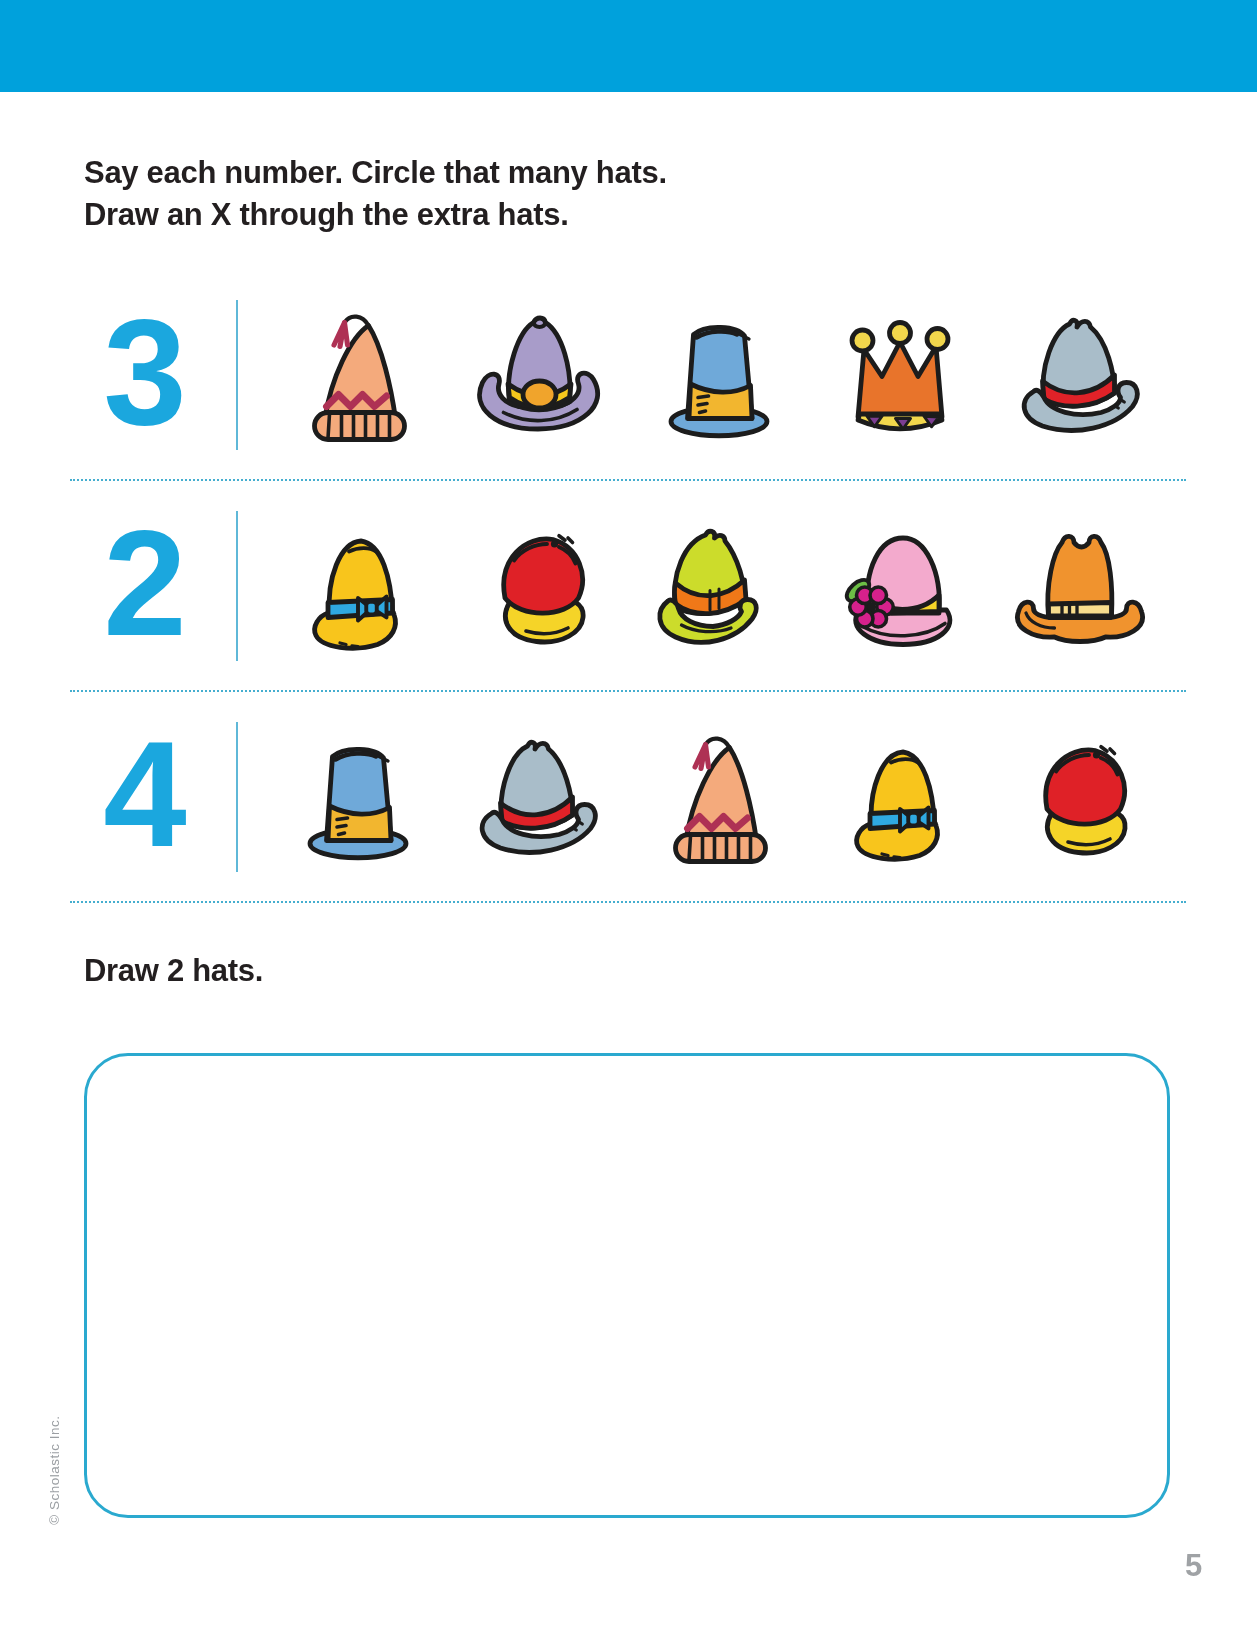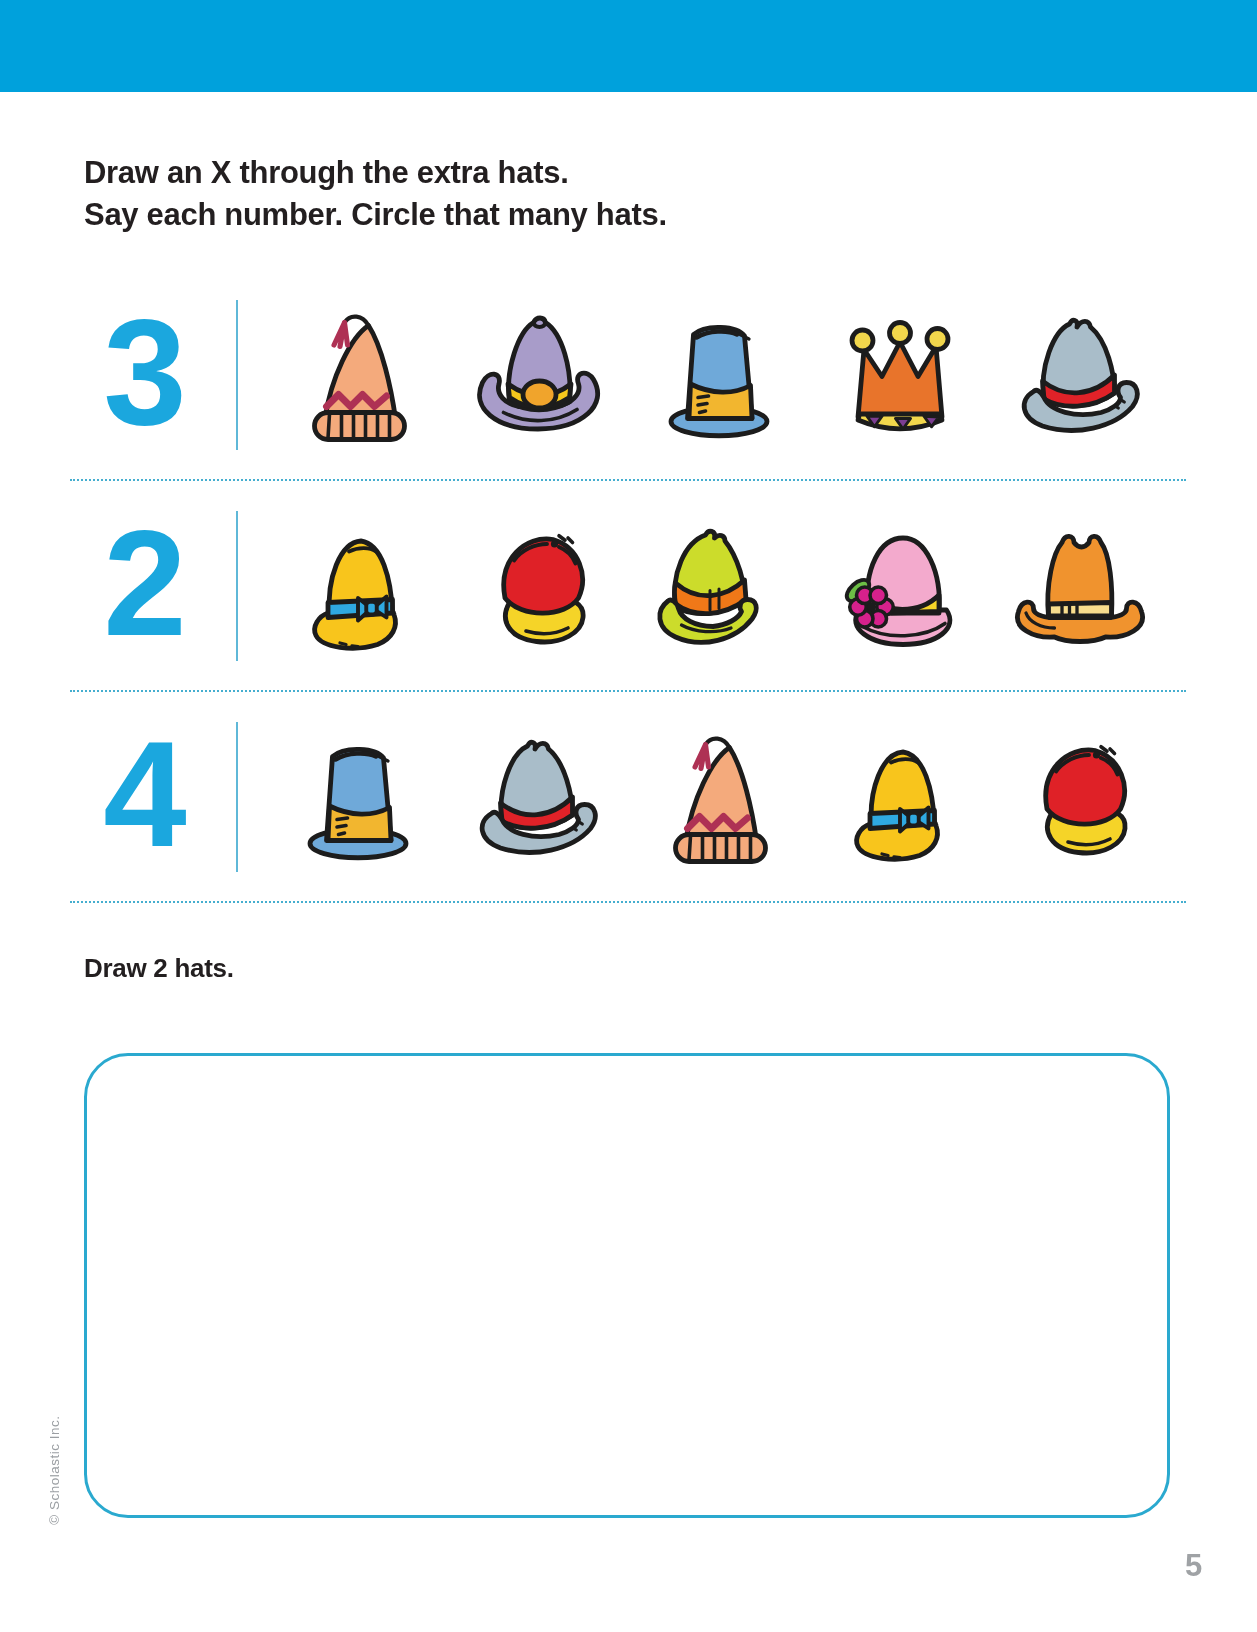--- a/index.html
+++ b/index.html
@@ -7,34 +7,34 @@
   .page{position:relative;width:1257px;height:1632px;background:#ffffff;overflow:hidden;}
   .header-bar{position:absolute;top:0;left:0;width:1257px;height:92px;background:#00A1DC;}
   .instructions{position:absolute;left:84px;top:152px;font-size:31px;font-weight:700;color:#231F20;line-height:42px;letter-spacing:-0.3px;}
   .rows{position:absolute;left:70px;top:270px;width:1116px;}
   .hat-row{display:flex;align-items:center;height:211px;border-bottom:2px dotted #45AECF;box-sizing:border-box;}
   .row-number{width:150px;text-align:center;font-size:150px;font-weight:700;color:#1BA7DE;line-height:1;padding-bottom:6px;}
   .row-separator{width:2px;height:150px;background:#5FB8D8;margin-left:16px;flex:none;}
   .row-hats{flex:1;display:flex;justify-content:space-evenly;align-items:center;padding-left:14px;}
   .hat{width:150px;height:140px;display:flex;align-items:center;justify-content:center;}
   .hat svg{display:block;}
-  .draw-label{position:absolute;left:84px;top:953px;font-size:26px;font-weight:700;color:#231F20;letter-spacing:-0.3px;}
+  .draw-label{position:absolute;left:84px;top:953px;font-size:31px;font-weight:700;color:#231F20;letter-spacing:-0.3px;}
   .draw-box{position:absolute;left:84px;top:1053px;width:1086px;height:465px;border:3px solid #2AA9CF;border-radius:44px;box-sizing:border-box;background:#fff;}
   .copyright{position:absolute;left:54px;top:1470px;transform:translate(-50%,-50%) rotate(-90deg);font-size:13.5px;color:#9B9FA3;white-space:nowrap;letter-spacing:0.5px;}
   .page-number{position:absolute;left:1185px;top:1548px;font-size:31px;font-weight:700;color:#9FA2A5;}
 </style>
 </head>
 <body>
 
 <div class="page">
   <div class="header-bar"></div>
 
   <div class="instructions">
+    <div>Say each number. Circle that many hats.</div>
     <div>Draw an X through the extra hats.</div>
-    <div>Say each number. Circle that many hats.</div>
   </div>
 
   <div class="rows">
       <div class="hat-row">
         <div class="row-number">3</div>
         <div class="row-separator"></div>
         <div class="row-hats">
           <div class="hat">
             <svg viewBox="0 0 100 92" width="150" height="138">
               <g fill="none" stroke="#1C1C1C" stroke-width="3.2" stroke-linejoin="round" stroke-linecap="round">

